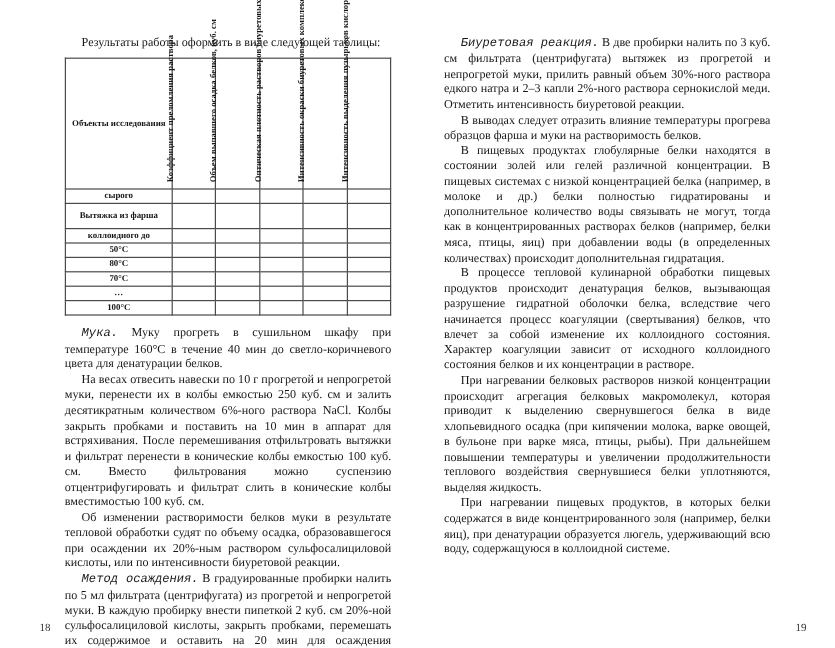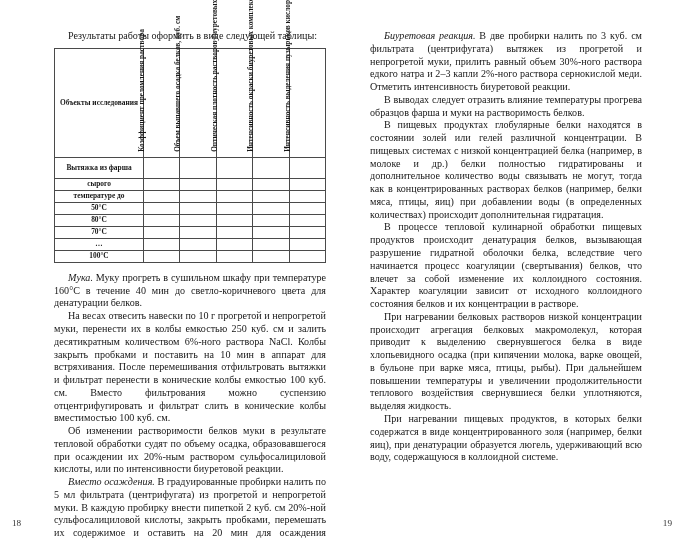--- a/index.html
+++ b/index.html
@@ -98,42 +98,42 @@
 
   
   p.para {
     margin: 0;
     font-size: 10.1px;
     line-height: 1.265;
     text-align: justify;
     text-indent: 14px;
     hyphens: manual;
   }
-  .it { font-style: italic; }
+  .it { font-style: italic; font-family: Liberation Mono, monospace; }
 
   
   h2.work-title {
     font-family: "DejaVu Sans", "Liberation Sans", sans-serif;
     font-size: 9.6px;
     font-weight: bold;
     line-height: 1.35;
     text-align: center;
     margin: 12px 0 7px 0;
     letter-spacing: 0.1px;
     color: #111;
   }
 
   .folio {
     position: absolute;
     bottom: 12px;
     font-size: 9.2px;
     color: #333;
     font-family: "Liberation Serif", serif;
   }
-  .folio-left { left: 12px; }
+  .folio-left { left: 33px; }
   .folio-right { right: 24px; }
 </style>
 </head>
 <body>
 
 <div class="page">
 
   <div class="col col-left">
 
     <p class="intro-line">Результаты работы оформить в виде следующей таблицы:</p>
@@ -154,37 +154,37 @@
           <th class="hdr-rot">
               <span class="rot">Интенсивность окраски биуретовых комплексов</span>
             </th>
           <th class="hdr-rot">
               <span class="rot">Интенсивность выделения пузырьков кислорода, баллы</span>
             </th>
         </tr>
       </thead>
       <tbody>
         <tr>
+          <td class="rowlabel">сырого</td>
+          <td class="cell"></td>
+          <td class="cell"></td>
+          <td class="cell"></td>
+          <td class="cell"></td>
+          <td class="cell"></td>
+        </tr>
+        <tr>
           <td class="rowlabel two-line">Вытяжка из фарша</td>
           <td class="cell"></td>
           <td class="cell"></td>
           <td class="cell"></td>
           <td class="cell"></td>
           <td class="cell"></td>
         </tr>
         <tr>
-          <td class="rowlabel">сырого</td>
-          <td class="cell"></td>
-          <td class="cell"></td>
-          <td class="cell"></td>
-          <td class="cell"></td>
-          <td class="cell"></td>
-        </tr>
-        <tr>
-          <td class="rowlabel">температуре до</td>
+          <td class="rowlabel">коллоидного до</td>
           <td class="cell"></td>
           <td class="cell"></td>
           <td class="cell"></td>
           <td class="cell"></td>
           <td class="cell"></td>
         </tr>
         <tr>
           <td class="rowlabel">50°С</td>
           <td class="cell"></td>
           <td class="cell"></td>
@@ -226,21 +226,21 @@
         </tr>
       </tbody>
     </table>
 
     <p class="para"><span class="it">Мука.</span><span> Муку прогреть в сушильном шкафу при температуре 160°С в течение 40 мин до светло-коричневого цвета для денатурации белков.</span></p>
 
     <p class="para"><span>На весах отвесить навески по 10 г прогретой и непрогретой муки, перенести их в колбы емкостью 250 куб. см и залить десятикратным количеством 6%-ного раствора NaCl. Колбы закрыть пробками и поставить на 10 мин в аппарат для встряхивания. После перемешивания отфильтровать вытяжки и фильтрат перенести в конические колбы емкостью 100 куб. см. Вместо фильтрования можно суспензию отцентрифугировать и фильтрат слить в конические колбы вместимостью 100 куб. см.</span></p>
 
     <p class="para"><span>Об изменении растворимости белков муки в результате тепловой обработки судят по объему осадка, образовавшегося при осаждении их 20%-ным раствором сульфосалициловой кислоты, или по интенсивности биуретовой реакции.</span></p>
 
-    <p class="para"><span class="it">Вместо осаждения.</span><span> В градуированные пробирки налить по 5 мл фильтрата (центрифугата) из прогретой и непрогретой муки. В каждую пробирку внести пипеткой 2 куб. см 20%-ной сульфосалициловой кислоты, закрыть пробками, перемешать их содержимое и оставить на 20 мин для осаждения свернувшегося белка. Сравнить объемы полученных осадков.</span></p>
+    <p class="para"><span class="it">Метод осаждения.</span><span> В градуированные пробирки налить по 5 мл фильтрата (центрифугата) из прогретой и непрогретой муки. В каждую пробирку внести пипеткой 2 куб. см 20%-ной сульфосалициловой кислоты, закрыть пробками, перемешать их содержимое и оставить на 20 мин для осаждения свернувшегося белка. Сравнить объемы полученных осадков.</span></p>
 
     <div class="folio folio-left">18</div>
   </div>
 
   <div class="col col-right">
 
     <p class="para"><span class="it">Биуретовая реакция.</span><span> В две пробирки налить по 3 куб. см фильтрата (центрифугата) вытяжек из прогретой и непрогретой муки, прилить равный объем 30%-ного раствора едкого натра и 2–3 капли 2%-ного раствора сернокислой меди. Отметить интенсивность биуретовой реакции.</span></p>
 
     <p class="para"><span>В выводах следует отразить влияние температуры прогрева образцов фарша и муки на растворимость белков.</span></p>
 

